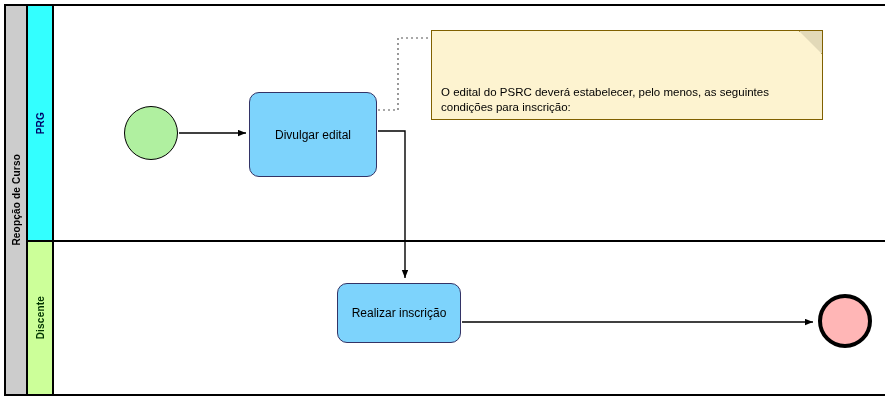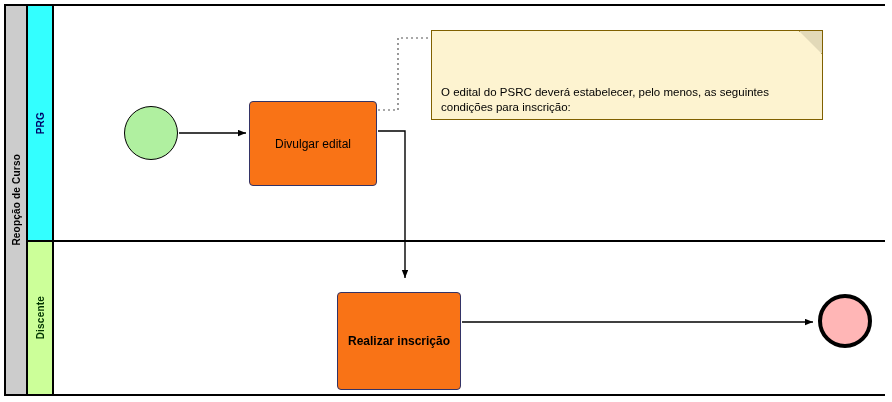--- a/index.html
+++ b/index.html
@@ -116,34 +116,33 @@
     left: 818px;
     top: 294px;
     width: 54px;
     height: 54px;
     border-radius: 50%;
     background: #ffb6b6;
     border: 4px solid #000000;
   }
 
   .task {
-    background: #f97316;
+    background: #7dd3fc;
     border: 1.5px solid #333366;
-    border-radius: 4px;
+    border-radius: 10px;
     display: flex;
     align-items: center;
     justify-content: center;
     text-align: center;
     font-size: 12px;
     color: #000000;
     padding: 2px 6px;
-    margin-top: 9px;
   }
   .task-divulgar  { left: 249px; top: 92px;  width: 128px; height: 85px; }
-  .task-realizar  { left: 337px; top: 283px; width: 124px; height: 98px; font-weight: bold; }
+  .task-realizar  { left: 337px; top: 283px; width: 124px; height: 60px; }
 
   
   .annotation {
     left: 431px;
     top: 30px;
     width: 392px;
     height: 90px;
     background: #fdf3d0;
     border: 1.5px solid #806000;
     font-size: 11.5px;

